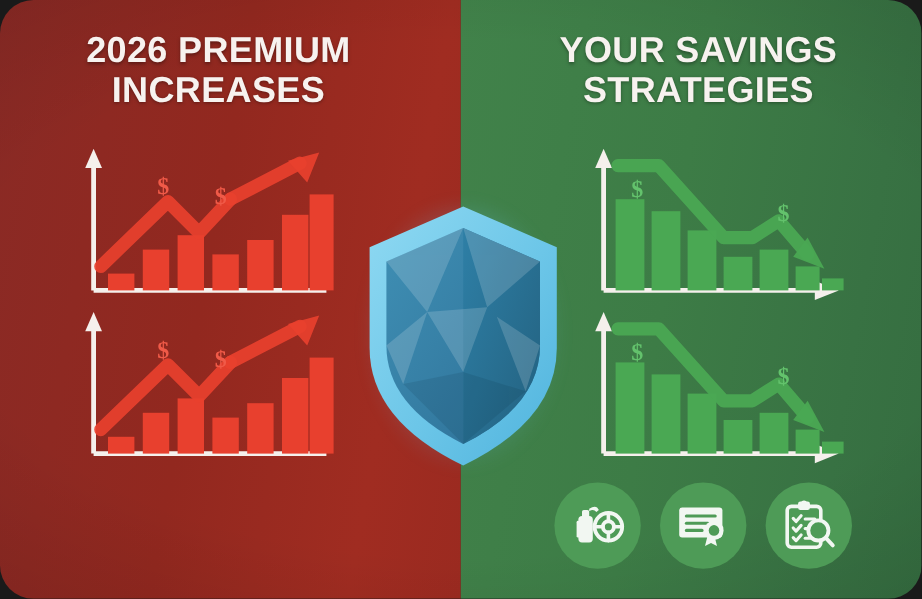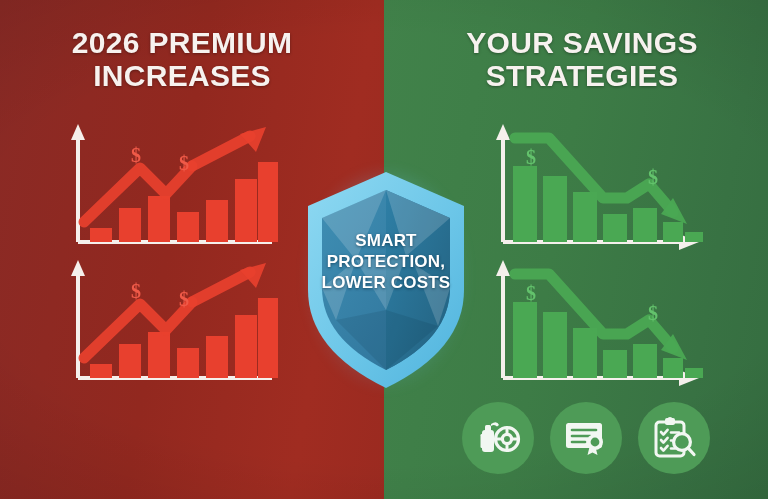--- a/index.html
+++ b/index.html
@@ -2,20 +2,21 @@
 <html><head>
 <meta charset="utf-8">
 <style>
   html,body{margin:0;padding:0;background:#1a1a1a;}
   body{font-family:"Liberation Sans", sans-serif;}
 
   #infographic{
     position:relative;
     width:768px;height:499px;
     overflow:hidden;
+    border-radius:28px;
   }
 
   
   .half{position:absolute;top:0;height:499px;width:384px;}
   .half-left{left:0;background:linear-gradient(100deg,#8a2a25 0%,#92281f 45%,#a02c21 80%,#9b2a20 100%);}
   .half-right{left:384px;background:linear-gradient(100deg,#41824a 0%,#3d7c46 45%,#387243 80%,#356d40 100%);}
   .vignette{position:absolute;inset:0;pointer-events:none;
     background:radial-gradient(ellipse 120% 95% at 50% 50%,rgba(0,0,0,0) 45%,rgba(0,0,0,.20) 100%);}
 
   
@@ -201,25 +202,20 @@
         <polygon points="26,128 60,100 40,160"></polygon>
         <polygon points="154,128 118,104 142,166"></polygon>
         <polygon points="60,100 110,96 90,150"></polygon>
       </g>
       <g opacity=".10" fill="#001c2c">
         <polygon points="90,150 142,166 90,210"></polygon>
         <polygon points="40,160 90,150 90,210"></polygon>
       </g>
     </svg>
 
-    <div id="shield-text">
-      <span>SMART</span>
-      <span>PROTECTION,</span>
-      <span>LOWER COSTS</span>
-    </div>
   </div>
 
   <div id="icon-row">
 
     <div class="badge" id="badge-1">
       <svg width="48" height="44" viewBox="0 0 48 44">
         <g fill="#f2f7f2">
           <rect x="8" y="14" width="12" height="22" rx="3"></rect>
           <rect x="11" y="9" width="6" height="6" rx="1.5"></rect>
           <path d="M17 8 q6 -4 8 1 l-2 1.6 q-2.5 -3 -6 -0.6 z"></path>

